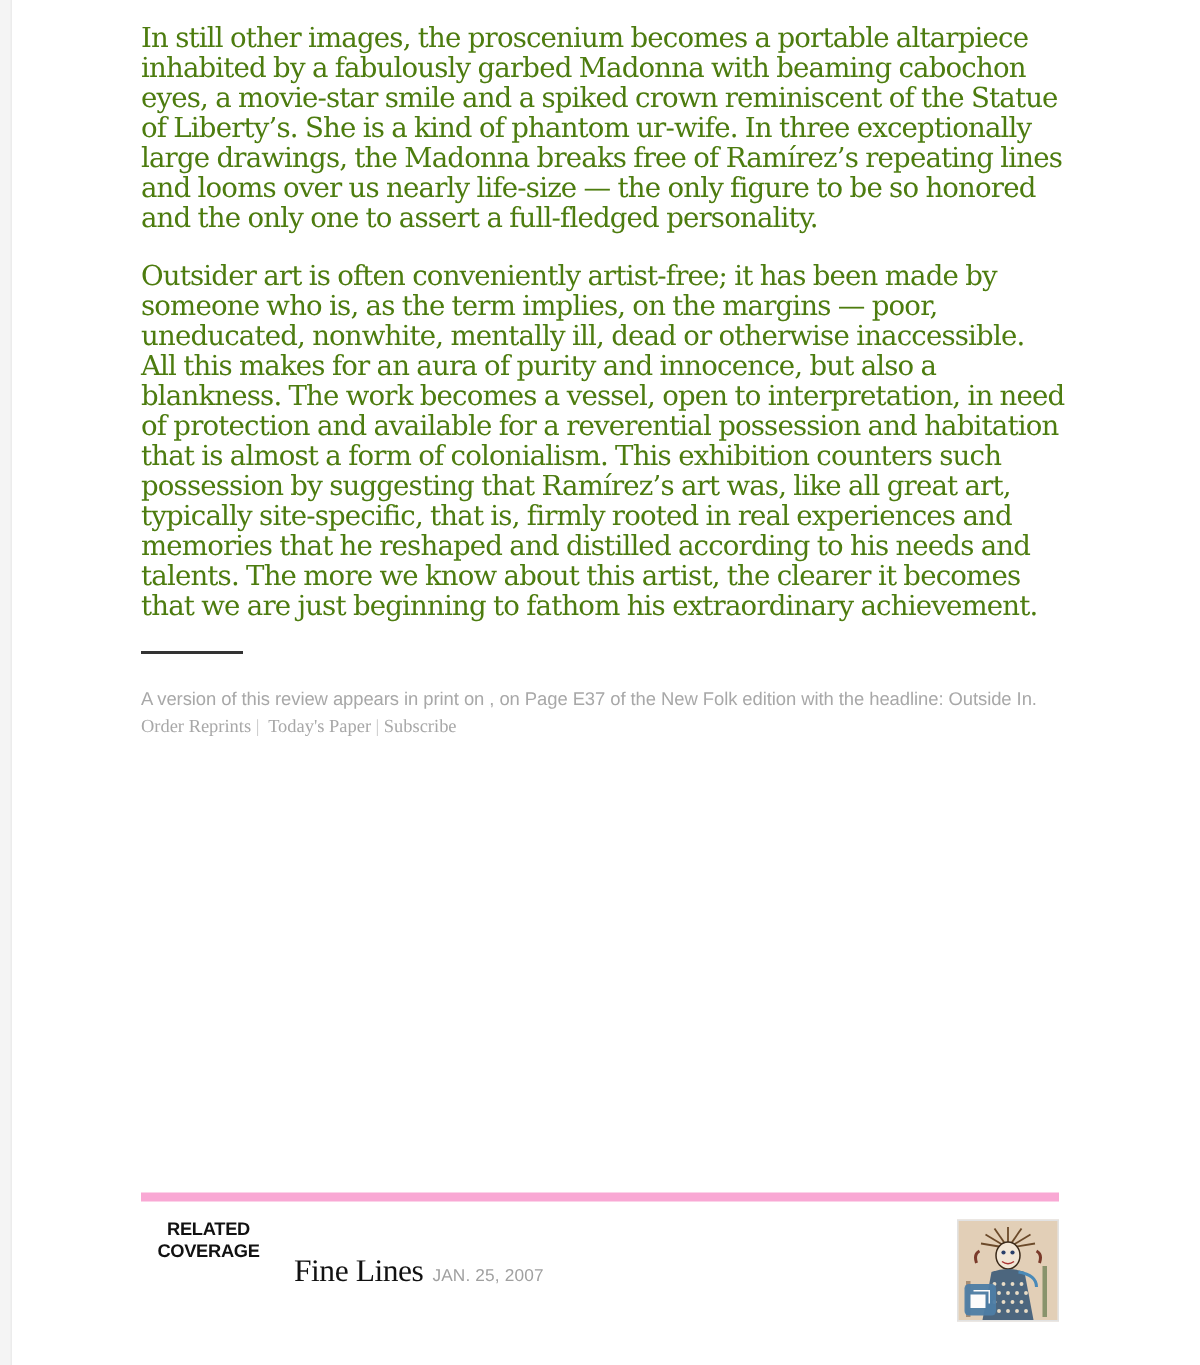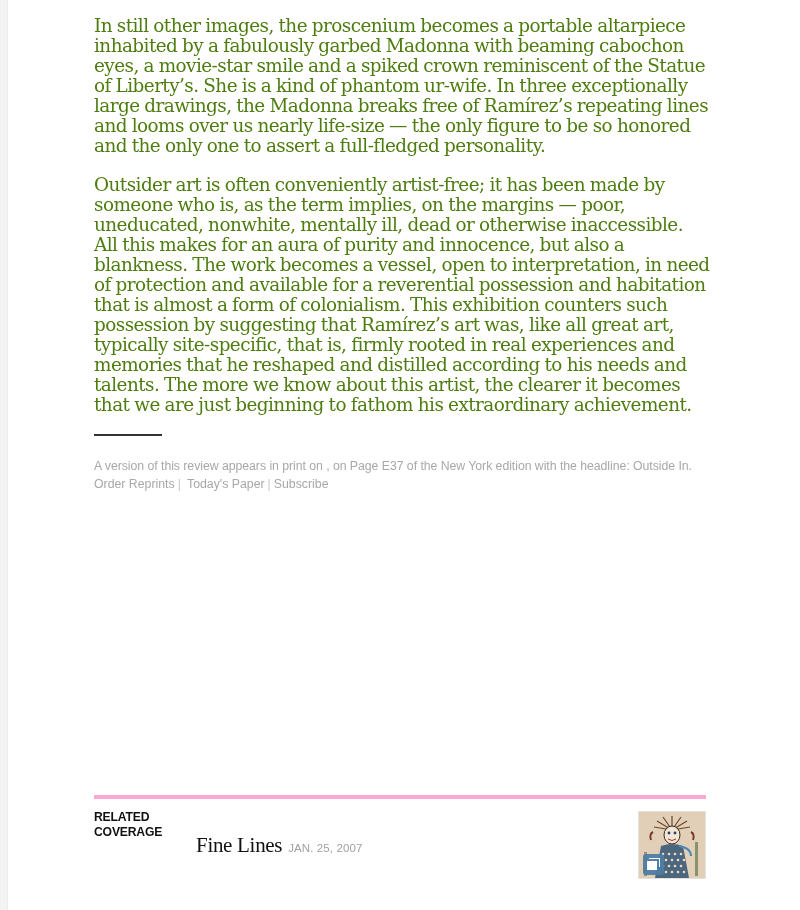--- a/index.html
+++ b/index.html
@@ -54,41 +54,42 @@
     }
     .print-info {
       font-family: "Liberation Sans", "DejaVu Sans", sans-serif;
       font-size: 12.3px;
       line-height: 17.5px;
       color: #a8a8a8;
       margin: 1px 0 0 0;
       letter-spacing: -0.05px;
     }
     .links-row {
-      font-family: Liberation Sans, sans-serif;
+      font-family: Liberation Serif, serif;
       font-size: 12.3px;
       line-height: 17px;
       color: #a8a8a8;
     }
     .links-row a {
       color: #a8a8a8;
       text-decoration: none;
       cursor: pointer;
     }
     .links-row .sep {
       color: #c9c9c9;
       margin: 0 3px;
     }
     .related {
       position: absolute;
       left: 94px;
       top: 795px;
       width: 612px;
-      border-top: 4px solid #f9a8d4;
+      border-top: 6px solid #f9a8d4;
       height: 90px;
+      text-align: center;
     }
     .related-label {
       position: absolute;
       left: 0;
       top: 11px;
       font-family: "Liberation Sans", "DejaVu Sans", sans-serif;
       font-weight: bold;
       font-size: 12.2px;
       line-height: 15px;
       color: #111;
@@ -156,21 +157,21 @@
 <body>
 
 <div class="left-gutter"></div>
 
 <div class="article">
   <p class="body-para p1">In still other images, the proscenium becomes a portable altarpiece inhabited by a fabulously garbed Madonna with beaming cabochon eyes, a movie-star smile and a spiked crown reminiscent of the Statue of Liberty’s. She is a kind of phantom ur-wife. In three exceptionally large drawings, the Madonna breaks free of Ramírez’s repeating lines and looms over us nearly life-size — the only figure to be so honored and the only one to assert a full-fledged personality.</p>
   <p class="body-para">Outsider art is often conveniently artist-free; it has been made by someone who is, as the term implies, on the margins — poor, uneducated, nonwhite, mentally ill, dead or otherwise inaccessible. All this makes for an aura of purity and innocence, but also a blankness. The work becomes a vessel, open to interpretation, in need of protection and available for a reverential possession and habitation that is almost a form of colonialism. This exhibition counters such possession by suggesting that Ramírez’s art was, like all great art, typically site-specific, that is, firmly rooted in real experiences and memories that he reshaped and distilled according to his needs and talents. The more we know about this artist, the clearer it becomes that we are just beginning to fathom his extraordinary achievement.</p>
 
   <div class="rule"></div>
 
-  <div class="print-info">A version of this review appears in print on , on Page E37 of the New York edition with the headline: Outside In.</div>
+  <div class="print-info">A version of this review appears in print on , on Page E37 of the New Folk edition with the headline: Outside In.</div>
   <div class="links-row">
     <a>Order Reprints</a><span class="sep">|</span>
     <a>Today's Paper</a><span class="sep">|</span><a>Subscribe</a>
   </div>
 </div>
 
 <div class="related">
   <div class="related-label">
     <div>RELATED</div>
     <div>COVERAGE</div>

